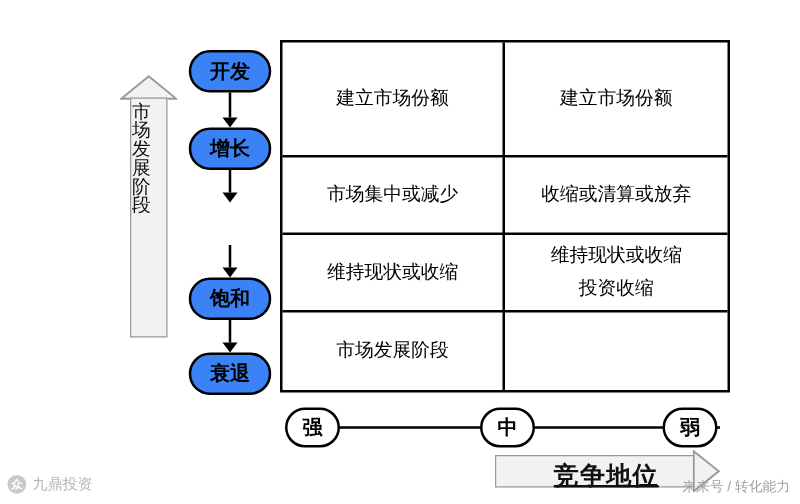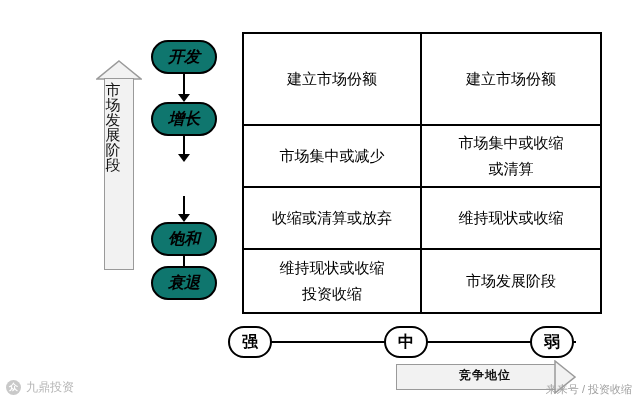--- a/index.html
+++ b/index.html
@@ -23,36 +23,36 @@
   }
   .vaxis .vlabel{
     position:absolute;left:8px;top:22px;width:18px;
     font-size:15px;line-height:15px;text-align:center;letter-spacing:0;
     color:#111;
   }
 
   
   .pill{
     position:absolute;width:66px;height:34px;
-    border:2px solid #000;border-radius:17px;background:#0f766e;
+    border:2px solid #000;border-radius:17px;background:#3b82f6;
     display:flex;align-items:center;justify-content:center;
-    font-size:16px;font-weight:700;color:#000;box-sizing:border-box;font-style:italic;
+    font-size:16px;font-weight:700;color:#000;box-sizing:border-box;
   }
   .pillconn{
     position:absolute;left:183px;width:2px;background:#000;
   }
   .pillarrow{
     position:absolute;left:178px;width:0;height:0;
     border-left:6px solid transparent;border-right:6px solid transparent;
     border-top:8px solid #000;
   }
 
   
   .matrix{
-    position:absolute;left:242px;top:32px;width:360px;height:282px;
+    position:absolute;left:224px;top:32px;width:360px;height:282px;
     border:2px solid #000;box-sizing:border-box;
     display:grid;
     grid-template-columns:1fr 1fr;
     grid-template-rows:92px 62px 62px 62px;
   }
   .cell{
     border-right:2px solid #000;border-bottom:2px solid #000;
     box-sizing:border-box;
     display:flex;flex-direction:column;align-items:center;justify-content:center;
     font-size:15px;line-height:26px;color:#000;text-align:center;padding:2px 6px;
@@ -73,21 +73,21 @@
   }
 
   
   .haxis{position:absolute;left:396px;top:360px;width:180px;height:34px;}
   .haxis .hshaft{
     position:absolute;left:0;top:4px;width:160px;height:26px;
     background:#f2f2f2;border:1.5px solid #9a9a9a;box-sizing:border-box;
   }
   .haxis .hlabel{
     position:absolute;left:14px;top:7px;width:150px;
-    font-size:12px;font-weight:700;color:#111;text-align:center;letter-spacing:1px;
+    font-size:20px;font-weight:700;color:#111;text-align:center;letter-spacing:1px;text-decoration:underline;
   }
 
   
   .wm-left{
     position:absolute;left:6px;bottom:7px;display:flex;align-items:center;gap:5px;
     color:#b6b6b6;font-size:12px;
   }
   .wm-left .circ{
     width:15px;height:15px;border-radius:50%;background:#c9c9c9;
     display:flex;align-items:center;justify-content:center;
@@ -124,38 +124,34 @@
 
   <div class="pillconn" style="top:196px;height:18px;"></div>
   <div class="pillarrow" style="top:214px;"></div>
 
   <div class="pill" style="left:151px;top:222px;">
     <span>饱和</span>
   </div>
   <div class="pillconn" style="top:256px;height:18px;"></div>
   <div class="pillarrow" style="top:274px;"></div>
 
-  <div class="pill" style="left:151px;top:266px;">
+  <div class="pill" style="left:151px;top:282px;">
     <span>衰退</span>
   </div>
 
   <div class="matrix">
     <div class="cell">
       <span class="ln">建立市场份额</span>
     </div>
     <div class="cell">
       <span class="ln">建立市场份额</span>
     </div>
 
     <div class="cell">
       <span class="ln">市场集中或减少</span>
-    </div>
-    <div class="cell">
-      <span class="ln">市场集中或收缩</span>
-      <span class="ln">或清算</span>
     </div>
 
     <div class="cell">
       <span class="ln">收缩或清算或放弃</span>
     </div>
     <div class="cell">
       <span class="ln">维持现状或收缩</span>
     </div>
 
     <div class="cell">
@@ -183,15 +179,15 @@
     <svg style="position:absolute;right:0;top:0;" width="22" height="34">
       <polygon points="21,17 1,1 1,33" fill="#f2f2f2" stroke="#9a9a9a" stroke-width="1.5"></polygon>
     </svg>
     <div class="hlabel">竞争地位</div>
   </div>
 
   <div class="wm-left">
     <span class="circ">众</span>
     <span>九鼎投资</span>
   </div>
-  <div class="wm-right">来来号 / 投资收缩</div>
+  <div class="wm-right">来来号 / 转化能力</div>
 
 </div>
 
 </body></html>

